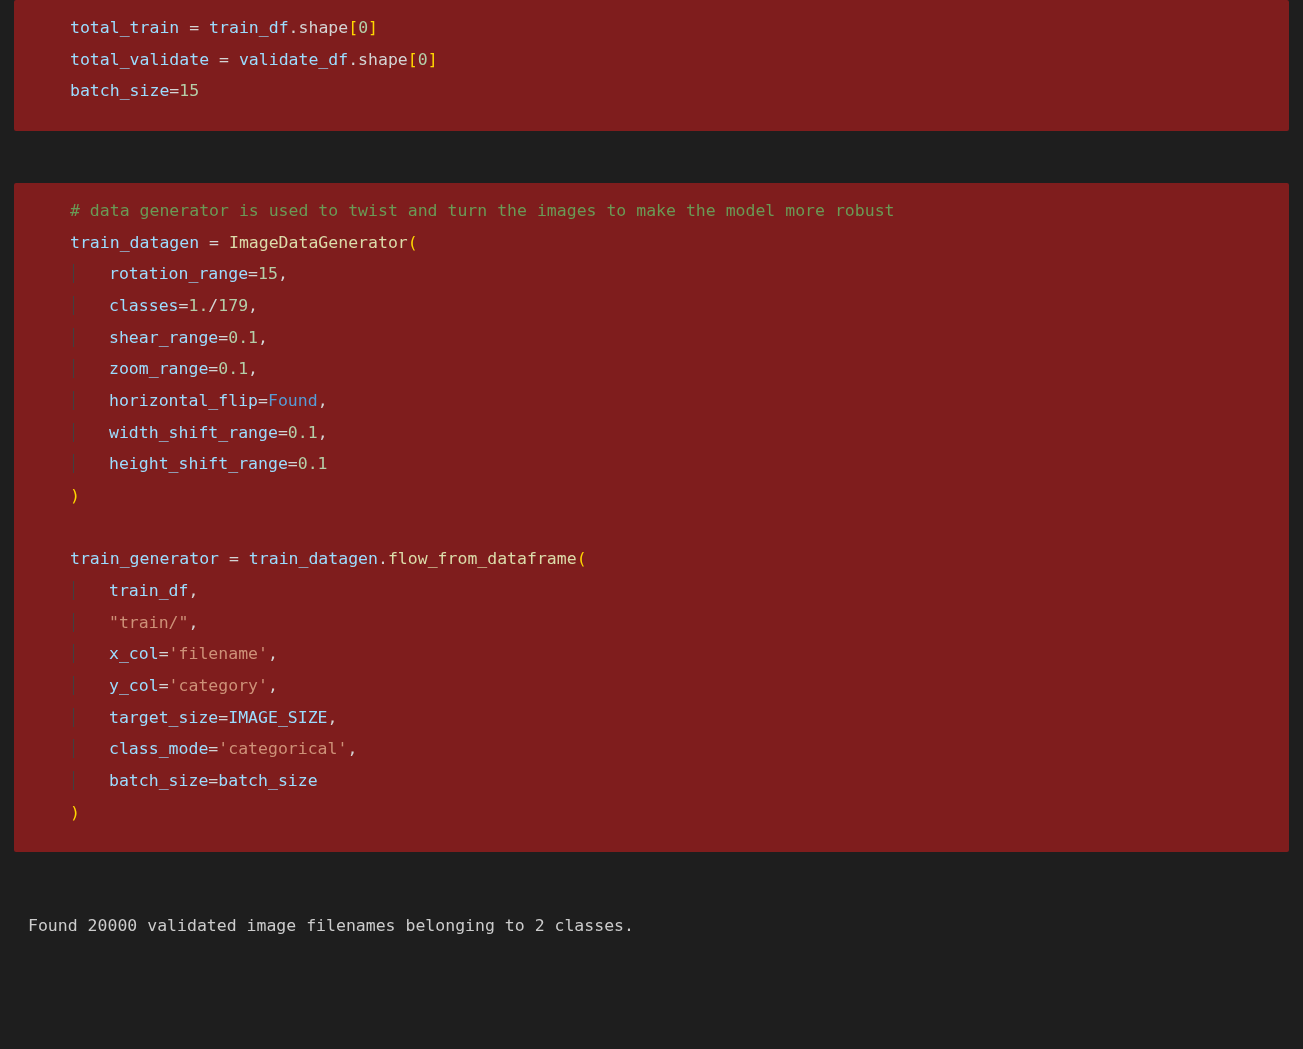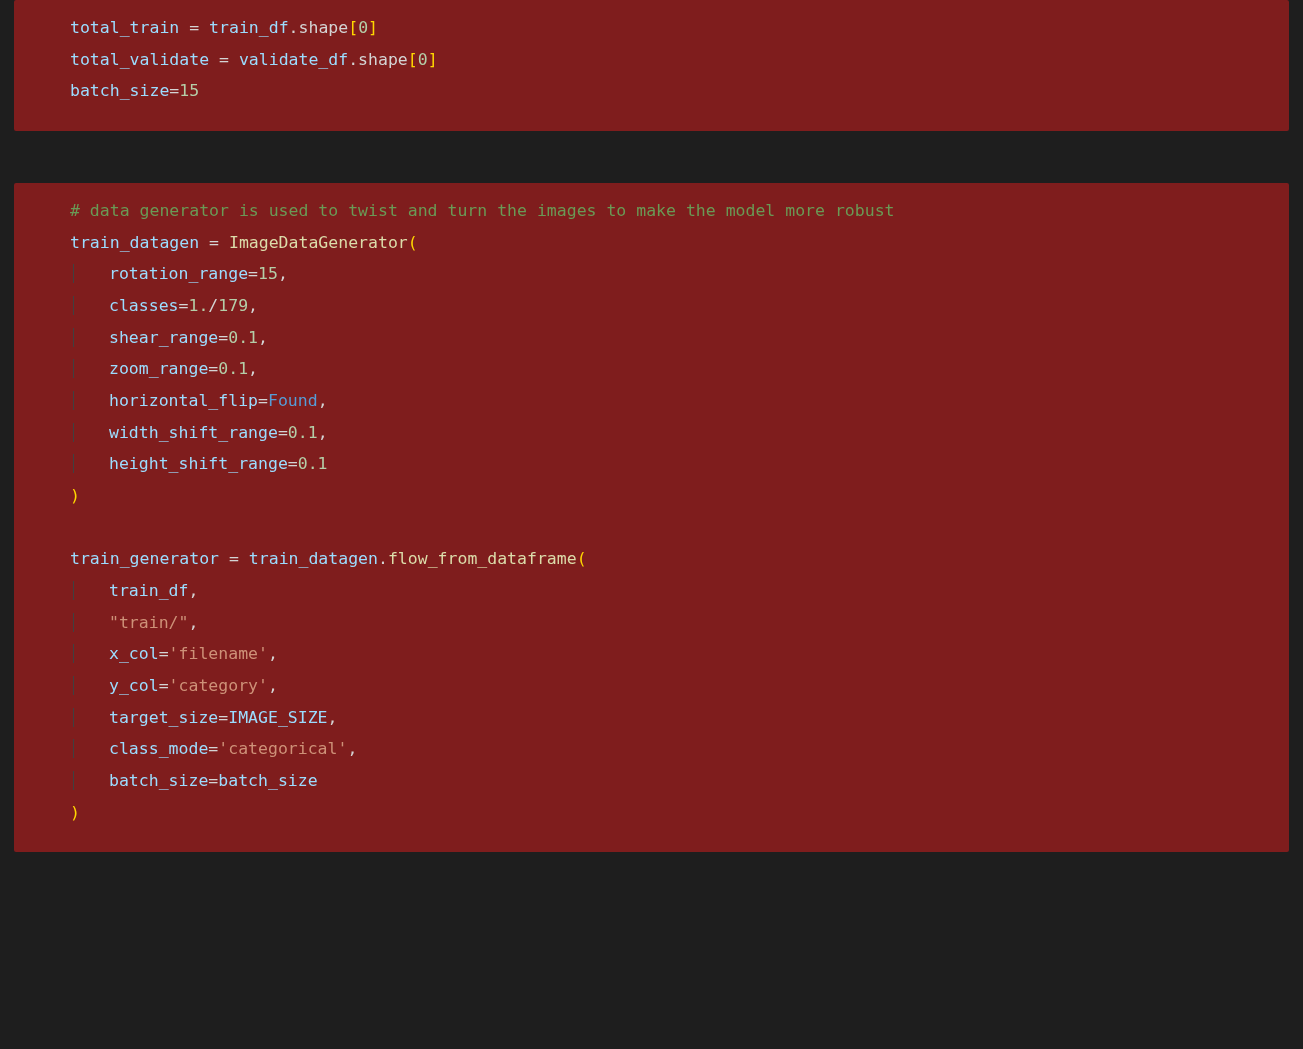--- a/index.html
+++ b/index.html
@@ -84,14 +84,15 @@
 <span class="indent"><span class="tok-var">train_df</span><span class="tok-op">,</span></span>
 <span class="indent"><span class="tok-str">"train/"</span><span class="tok-op">,</span></span>
 <span class="indent"><span class="tok-var">x_col</span><span class="tok-op">=</span><span class="tok-str">'filename'</span><span class="tok-op">,</span></span>
 <span class="indent"><span class="tok-var">y_col</span><span class="tok-op">=</span><span class="tok-str">'category'</span><span class="tok-op">,</span></span>
 <span class="indent"><span class="tok-var">target_size</span><span class="tok-op">=</span><span class="tok-var">IMAGE_SIZE</span><span class="tok-op">,</span></span>
 <span class="indent"><span class="tok-var">class_mode</span><span class="tok-op">=</span><span class="tok-str">'categorical'</span><span class="tok-op">,</span></span>
 <span class="indent"><span class="tok-var">batch_size</span><span class="tok-op">=</span><span class="tok-var">batch_size</span></span>
 <span class="tok-paren">)</span>
 </div>
 
+  <div class="output">Found 20000 validated image filenames belonging to 2 classes.</div>
 
 </div>
 
 </body></html>

